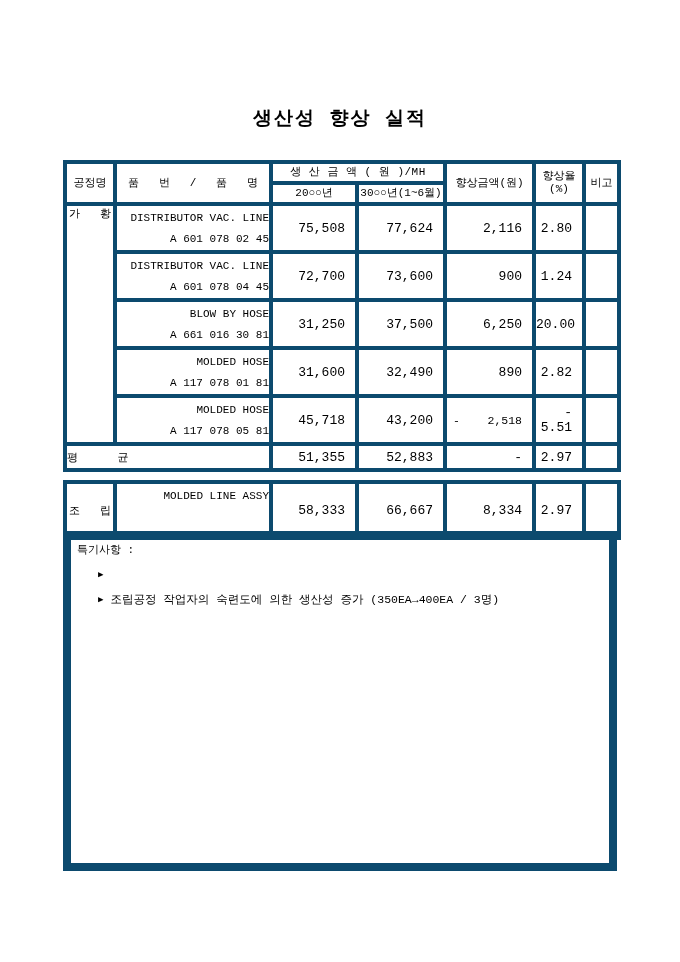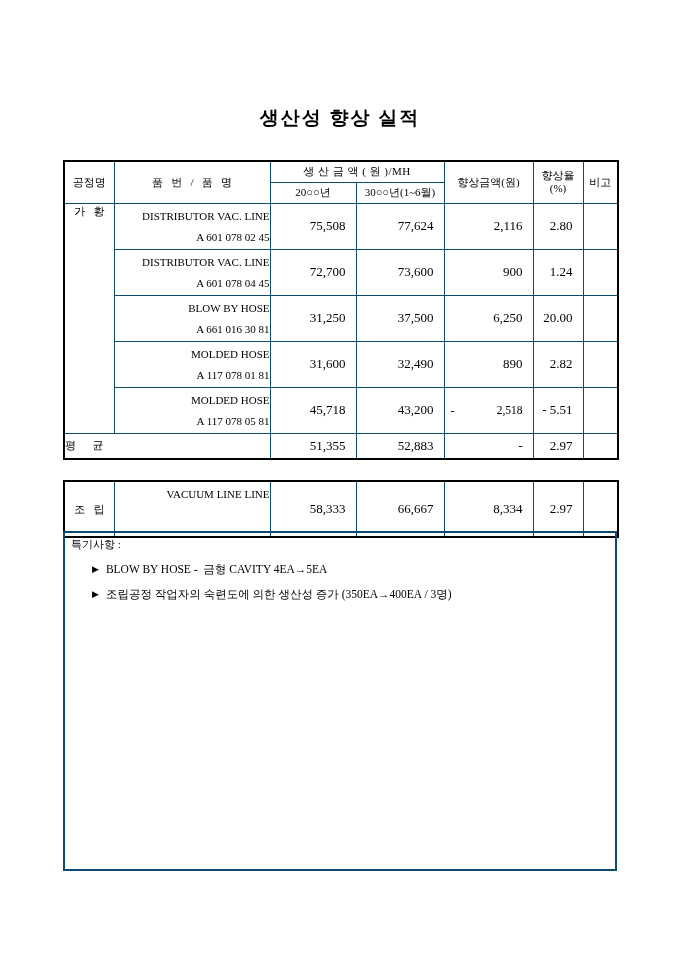--- a/index.html
+++ b/index.html
@@ -1,21 +1,21 @@
 <!DOCTYPE html>
 <html><head>
 <meta charset="utf-8">
 <style>
   html, body { margin: 0; padding: 0; background: #ffffff; }
   .page {
     position: relative;
     width: 680px;
     height: 962px;
     background: #ffffff;
-    font-family: Liberation Serif, serif;
+    font-family: Liberation Mono, monospace;
     color: #000000;
     overflow: hidden;
   }
   .title {
     position: absolute;
     top: 105px;
     left: 0;
     width: 100%;
     margin: 0;
     text-align: center;
@@ -27,21 +27,21 @@
     position: absolute;
     left: 63px;
     width: 554px;
     border-collapse: collapse;
     table-layout: fixed;
     border: 2px solid #000;
   }
   #t1 { top: 160px; }
   #t2 { top: 480px; }
   td {
-    border: 1px solid #0c4a6e;
+    border: 4px solid #0c4a6e;
     font-size: 11px;
     padding: 0;
     overflow: hidden;
     margin-top: 12px;
   }
   .hc { text-align: center; vertical-align: middle; line-height: 13px; }
   .amount-hdr { letter-spacing: 0.5px; }
   .nowrap { white-space: nowrap; }
   .pre { white-space: pre; }
   .proc { vertical-align: top; text-align: center; }
@@ -51,21 +51,21 @@
   .num { text-align: right; vertical-align: middle; padding-right: 10px; font-size: 13px; }
   .split {
     display: flex; justify-content: space-between; align-items: center;
     padding: 0 10px 0 6px; font-size: 11.5px; height: 44px;
   }
   .avg-label { text-align: left; vertical-align: middle; padding-right: 24px; }
   .notes {
     position: absolute;
     left: 63px; top: 531px;
     width: 554px; height: 340px;
-    border: 2px solid #0c4a6e;
+    border: 8px solid #0c4a6e;
     box-sizing: border-box;
     padding: 4px 6px;
   }
   .notes-label { font-size: 11px; line-height: 14px; }
   .note-item { display: flex; align-items: flex-start; margin: 11px 0 0 21px; }
   .bullet { font-size: 9px; line-height: 14px; margin-right: 7px; }
   .note-text { font-size: 11.5px; line-height: 14px; white-space: pre; }
 </style>
 </head>
 <body>
@@ -181,36 +181,35 @@
         <col style="width:86px">
       <col style="width:88px">
         <col style="width:89px">
         <col style="width:50px">
         <col style="width:35px">
     </colgroup>
     <tbody>
       <tr style="height:56px">
         <td class="proc2 pre">조   립</td>
         <td class="part">
-          <div>VACUUM LINE LINE</div>
+          <div>MOLDED LINE ASSY</div>
         </td>
         <td class="num">58,333</td>
         <td class="num">66,667</td>
         <td class="num">8,334</td>
         <td class="num">2.97</td>
         <td></td>
       </tr>
     </tbody>
   </table>
 
   <div class="notes">
     <div class="notes-label">특기사항 :</div>
     <div class="note-item">
       <span class="bullet">▶</span>
-      <span class="note-text">BLOW BY HOSE -  금형 CAVITY 4EA→5EA</span>
     </div>
     <div class="note-item">
       <span class="bullet">▶</span>
       <span class="note-text">조립공정 작업자의 숙련도에 의한 생산성 증가 (350EA→400EA / 3명)</span>
     </div>
   </div>
 
 </div>
 
 </body></html>

